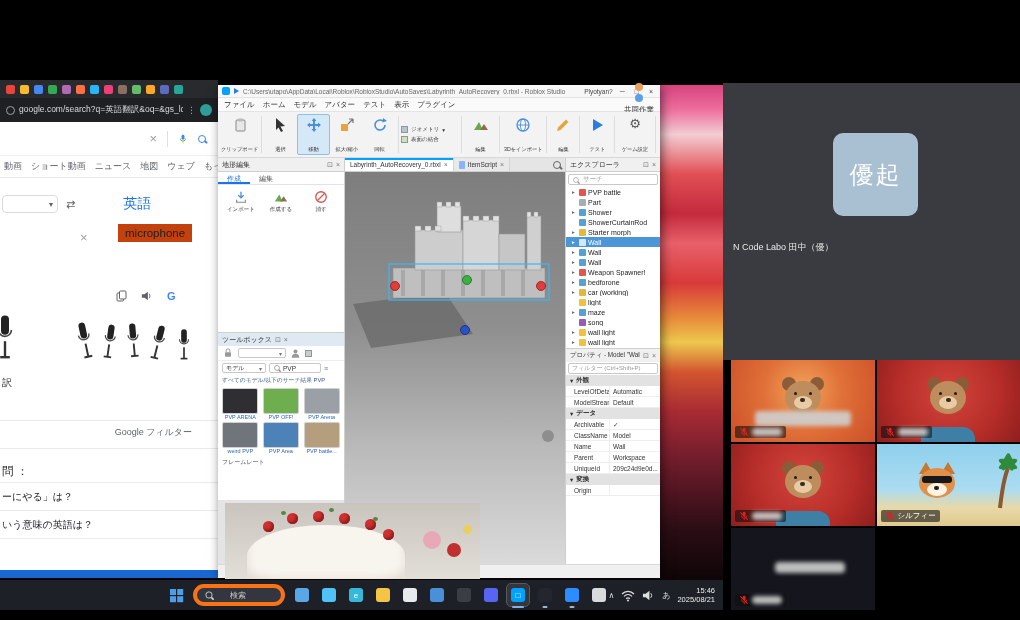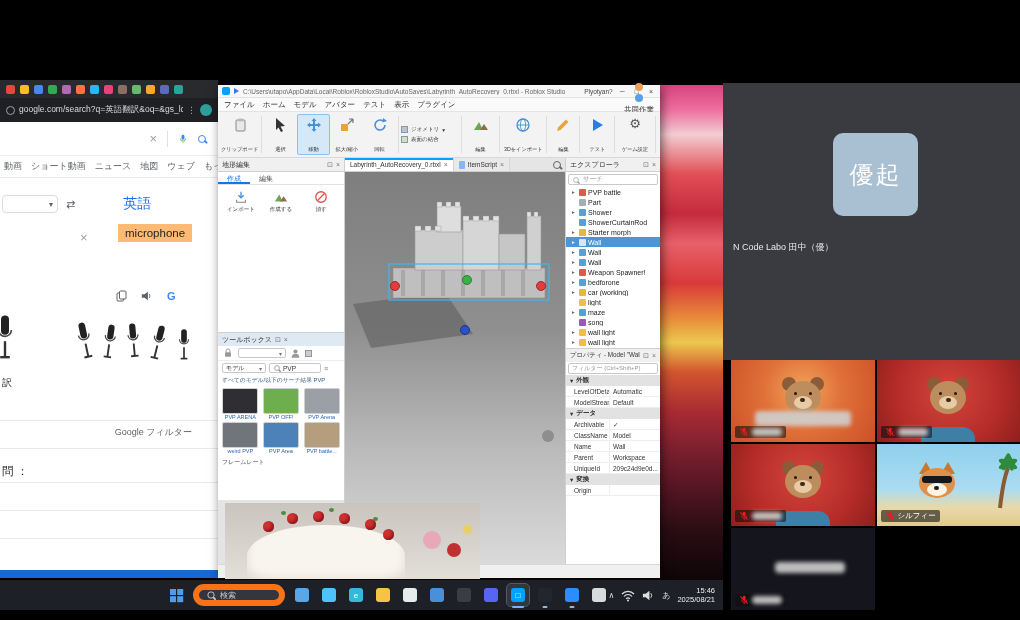--- a/index.html
+++ b/index.html
@@ -36,21 +36,21 @@
   .search-row { height:34px; background:#fff; border-bottom:1px solid #eceff1; display:flex; align-items:center; justify-content:flex-end; gap:10px; padding:0 12px; }
   .clear-x { color:#9aa0a6; font-size:13px; }
   .vsep { width:1px; height:16px; background:#e0e0e0; }
   .nav-tabs { height:22px; display:flex; align-items:center; gap:9px; padding:0 4px; border-bottom:1px solid #ebebeb; overflow:hidden; }
   .nav-tab { font-size:9px; color:#5f6368; white-space:nowrap; }
   .lang-row { position:absolute; left:2px; top:115px; display:flex; align-items:center; gap:8px; }
   .lang-select { width:56px; height:18px; border:1px solid #dadce0; border-radius:4px; display:flex; align-items:center; justify-content:flex-end; padding:0 4px; color:#5f6368; font-size:8px; }
   .swap { color:#5f6368; font-size:11px; }
   .lang-target { color:#1a73e8; font-size:14px;margin-left:40px; }
   .res-close { position:absolute; left:80px; top:150px; color:#9aa0a6; font-size:13px; }
-  .res-word { position:absolute; left:118px; top:144px; background:#fdba74; color:#1f1f1f; font-size:11.5px; padding:3px 7px; }
+  .res-word { position:absolute; left:118px; top:144px; background:#c2410c; color:#1f1f1f; font-size:11.5px; padding:3px 7px; }
   .res-icons { position:absolute; left:116px; top:210px; display:flex; align-items:center; gap:14px; }
   .g-glyph { color:#4285f4; font-size:11px; font-weight:bold; }
   .mic-strip { position:absolute; left:0; top:234px; width:218px; height:48px; overflow:hidden; display:flex; align-items:flex-end; gap:9px; }
   .mic-img { flex:0 0 auto; }
   .partial-txt { position:absolute; left:2px; top:296px; font-size:10px; color:#333; }
   .hline { position:absolute; left:0; width:218px; height:1px; background:#e8eaed; }
   .open-link { position:absolute; right:26px; top:346px; font-size:9px; color:#5f6368; }
   .q-header { position:absolute; left:2px; top:384px; font-size:11.5px; color:#202124; }
   .q-item { position:absolute; left:2px; width:200px; font-size:10px; color:#202124; }
   .blue-strip { position:absolute; left:0; bottom:0; width:218px; height:8px; background:#1967d2; }
@@ -172,21 +172,21 @@
   .dog .glasses { position:absolute; left:4px; top:10px; width:30px; height:7px; border-radius:3px; background:#17181c; }
   .dog .nose { position:absolute; left:16.5px; top:20px; width:5px; height:4px; border-radius:2px; background:#2a1c12; }
   .palm { position:absolute; right:2px; top:6px; }
   
   .ncl { position:absolute; left:50%; top:42%; transform:translate(-50%,-50%); display:flex; flex-direction:column; align-items:center; gap:2px; }
   .ncl-text { font-size:9px; font-weight:bold; color:#111; font-family:"DejaVu Sans Mono",monospace; }
 
   
   #taskbar { position:absolute; left:0; top:580px; width:1020px; height:30px; background:#1d2027; z-index:20; display:flex; align-items:center; padding-left:165px; gap:6px; }
   .tb-start { width:22px; height:22px; display:flex; align-items:center; justify-content:center; border-radius:4px; }
-  .tb-searchpill { width:92px; height:22px; border-radius:11px; background:#33363e; border:6px solid #f97316; display:flex; align-items:center; gap:5px; padding:0 8px; color:#cfcfcf; }
+  .tb-searchpill { width:92px; height:22px; border-radius:11px; background:#33363e; border:4px solid #f97316; display:flex; align-items:center; gap:17px; padding:0 8px; color:#cfcfcf; }
   .tb-searchpill span { font-size:8px; }
   .tb-apps { display:flex; align-items:center; gap:5px; }
   .tb-app { position:relative; width:22px; height:22px; border-radius:4px; display:flex; align-items:center; justify-content:center; }
   .tb-app-sq { width:14px; height:14px; border-radius:3px; display:flex; align-items:center; justify-content:center; color:#fff; font-size:8px; }
   .tb-app.open::after { content:""; position:absolute; bottom:-2px; left:50%; transform:translateX(-50%); width:5px; height:2px; border-radius:1px; background:#9ab8d8; }
   .tb-app.active { background:rgba(255,255,255,.1); outline:1px solid #565a63; }
   .tb-app.active::after { width:12px; background:#7fb2e8; }
   .tb-tray { position:absolute; right:305px; top:0; height:30px; display:flex; align-items:center; gap:7px; }
   .tray-glyph { color:#ddd; font-size:8px; }
   .tb-clock { text-align:right; color:#eee; font-size:7.5px; line-height:9px; }
@@ -316,21 +316,23 @@
       <svg class="mic-img" width="18" height="34" viewBox="0 0 12 30">
           <use href="#mic-photo"></use>
         </svg>
     </div>
     <span class="partial-txt">訳</span>
     <div class="hline" style="top:340px"></div>
     <div class="open-link">Google フィルター</div>
     <div class="hline" style="top:368px"></div>
     <div class="q-header">問 ：</div>
     <div class="hline" style="top:402px"></div>
+    <div class="q-item" style="top:410px">ーにやる」は？</div>
     <div class="hline" style="top:430px"></div>
+    <div class="q-item" style="top:438px">いう意味の英語は？</div>
     <div class="hline" style="top:458px"></div>
     <div class="blue-strip"></div>
   </section>
 
   <section id="roblox">
     <div class="rs-title">
       <span class="rs-app-icon"></span>
       <span class="rs-play-mini"></span>
       <span class="rs-path">C:\Users\utapo\AppData\Local\Roblox\RobloxStudio\AutoSaves\Labyrinth_AutoRecovery_0.rbxl - Roblox Studio</span>
       <span class="rs-user">Plyotyan?</span>

